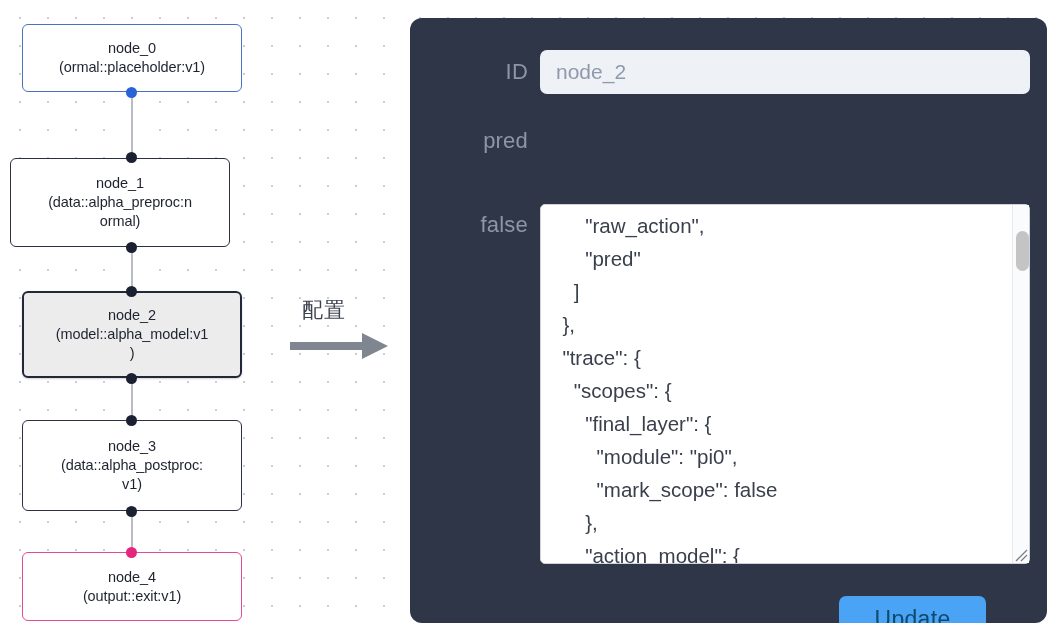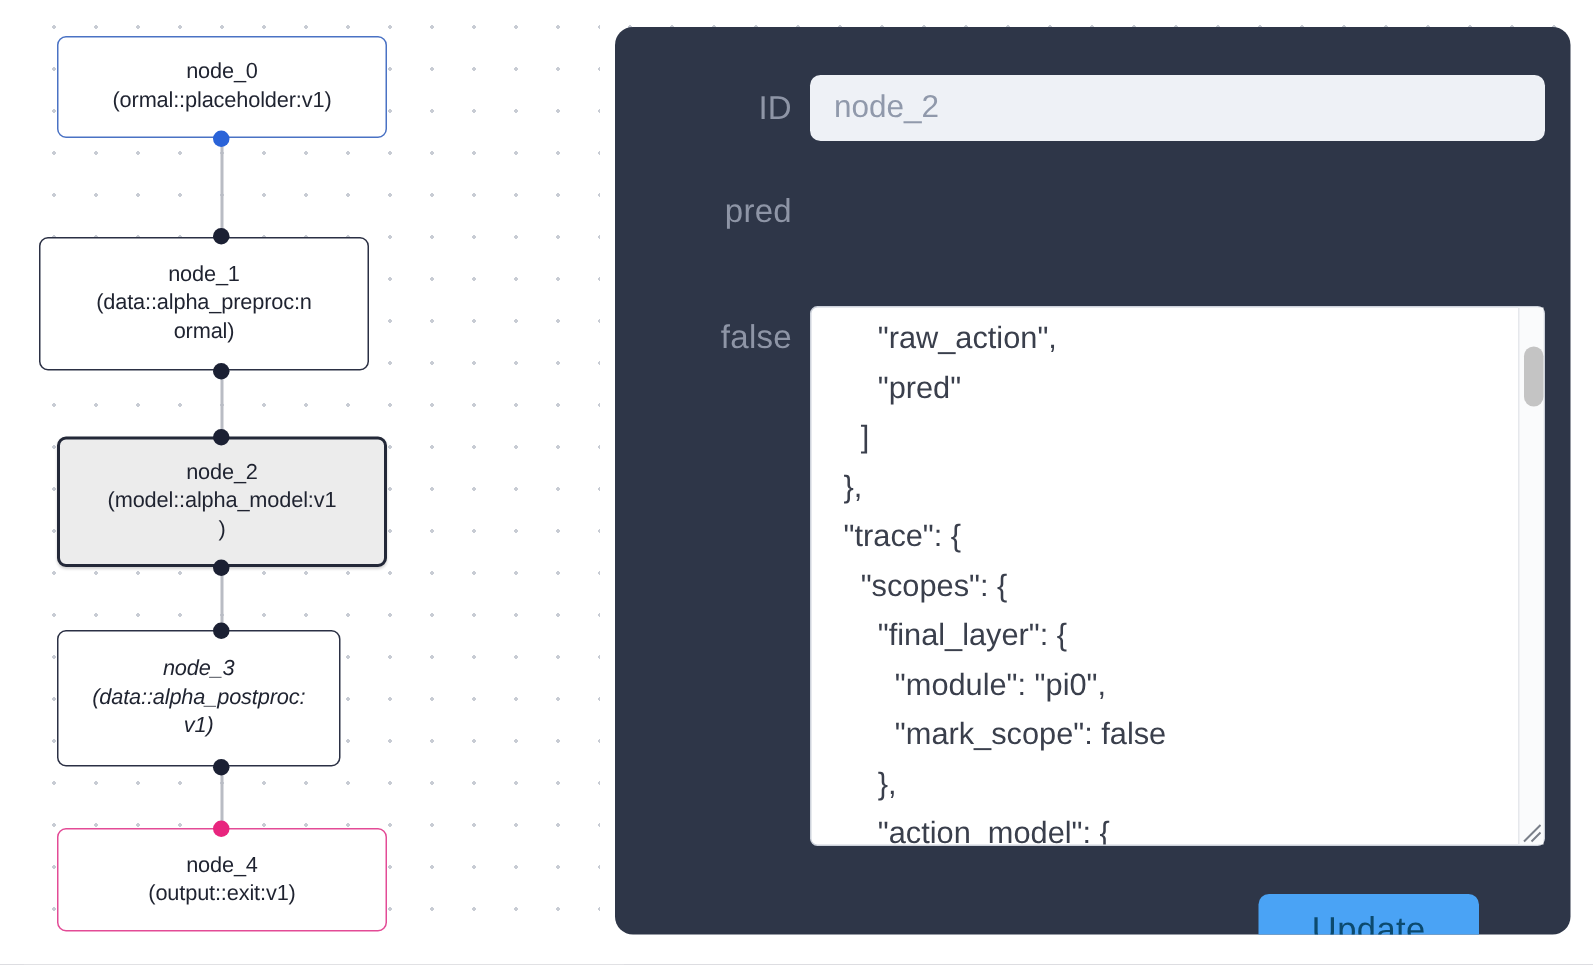--- a/index.html
+++ b/index.html
@@ -22,21 +22,20 @@
   #graph-canvas {
     position: absolute;
     left: 0;
     top: 0;
     width: 400px;
     height: 643px;
     background-color: #ffffff;
     background-image: radial-gradient(circle, #c8ccd4 1.1px, transparent 1.2px);
     background-size: 28px 28px;
     background-position: 6px 4px;
-    margin-left: 16px;
   }
   #right-canvas {
     position: absolute;
     left: 400px;
     top: 0;
     width: 662px;
     height: 627px;
     background-color: #ffffff;
     background-image: radial-gradient(circle, #c8ccd4 1.1px, transparent 1.2px);
     background-size: 28px 28px;
@@ -262,41 +261,47 @@
     <div class="node node-selected" style="left:22px; top:291px; width:220px; height:87px;">
       <div>
         <div>node_2</div>
         <div>(model::alpha_model:v1</div>
         <div>)</div>
       </div>
     </div>
     <div class="port port-dark" style="left:126px; top:286px;"></div>
     <div class="port port-dark" style="left:126px; top:373px;"></div>
 
-    <div class="node node-default" style="left:22px; top:420px; width:189px; height:91px;font-style:italic;">
+    <div class="node node-default" style="left:22px; top:420px; width:220px; height:91px;">
       <div>
         <div>node_3</div>
         <div>(data::alpha_postproc:</div>
         <div>v1)</div>
       </div>
     </div>
     <div class="port port-dark" style="left:126px; top:415px;"></div>
     <div class="port port-dark" style="left:126px; top:506px;"></div>
 
     <div class="node node-output" style="left:22px; top:552px; width:220px; height:69px;">
       <div>
         <div>node_4</div>
         <div>(output::exit:v1)</div>
       </div>
     </div>
     <div class="port port-pink" style="left:126px; top:547px;"></div>
   </div>
 
   <div id="right-canvas"></div>
 
+  <div id="arrow-group">
+    <div id="arrow-label">配置</div>
+    <svg width="110" height="40" viewBox="0 0 110 40" style="position:absolute; left:0; top:30px;">
+      <path d="M2 16 L74 16 L74 7 L100 20 L74 33 L74 24 L2 24 Z" fill="#808690"></path>
+    </svg>
+  </div>
 
   <div id="config-panel">
 
     <div class="field-row" id="row-id">
       <div class="field-label">ID</div>
       <input class="field-input" type="text" readonly="" value="node_2" style="">
     </div>
 
     <div class="field-row" id="row-type">
       <div class="field-label">pred</div>

